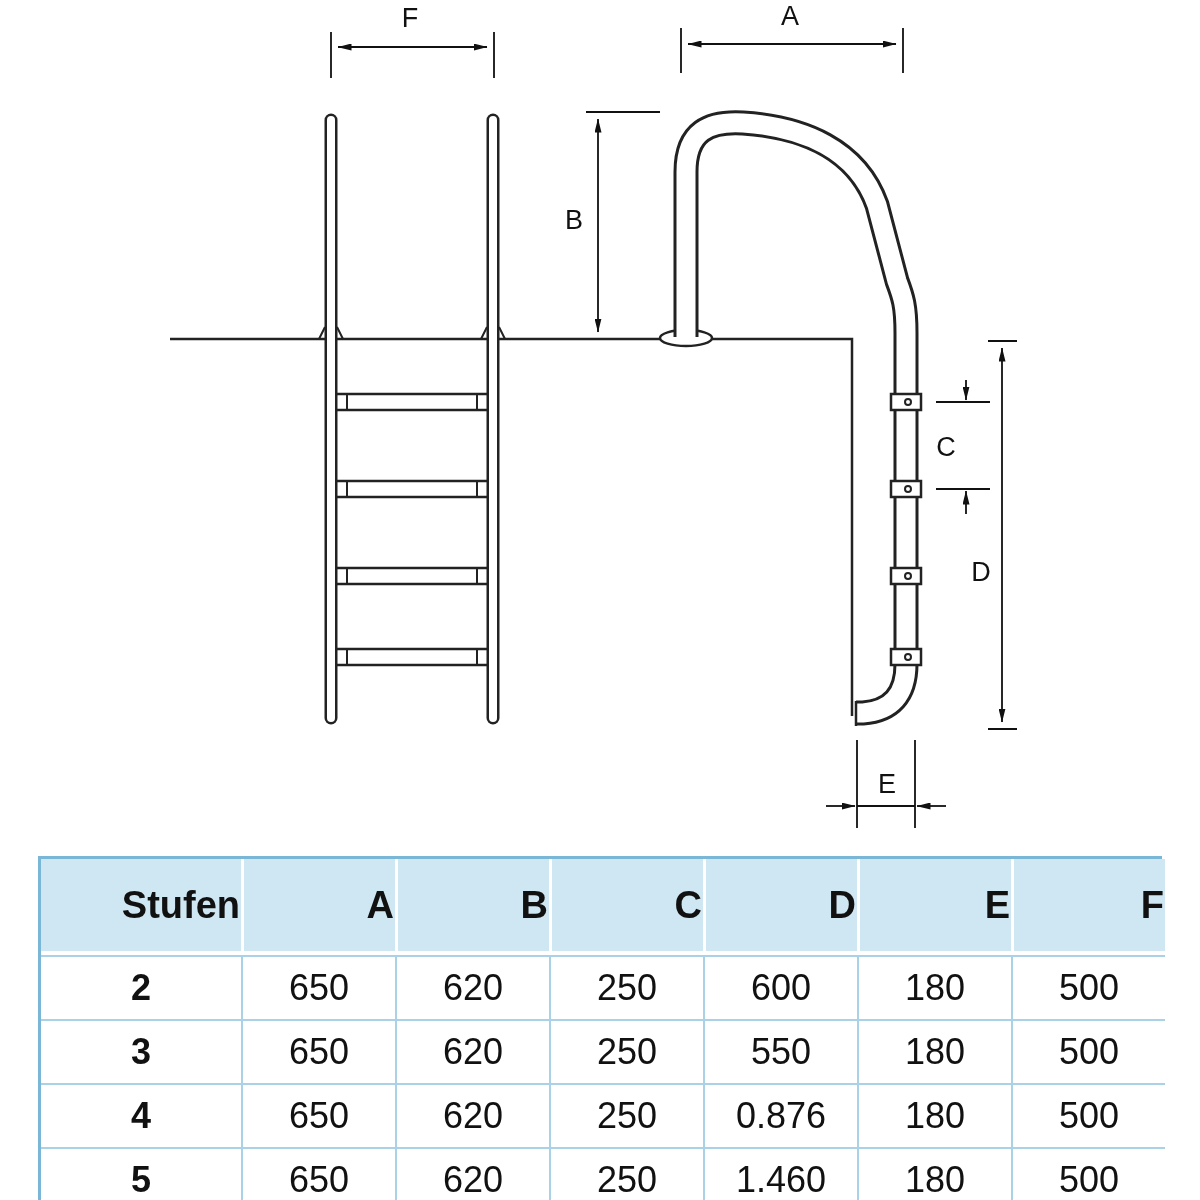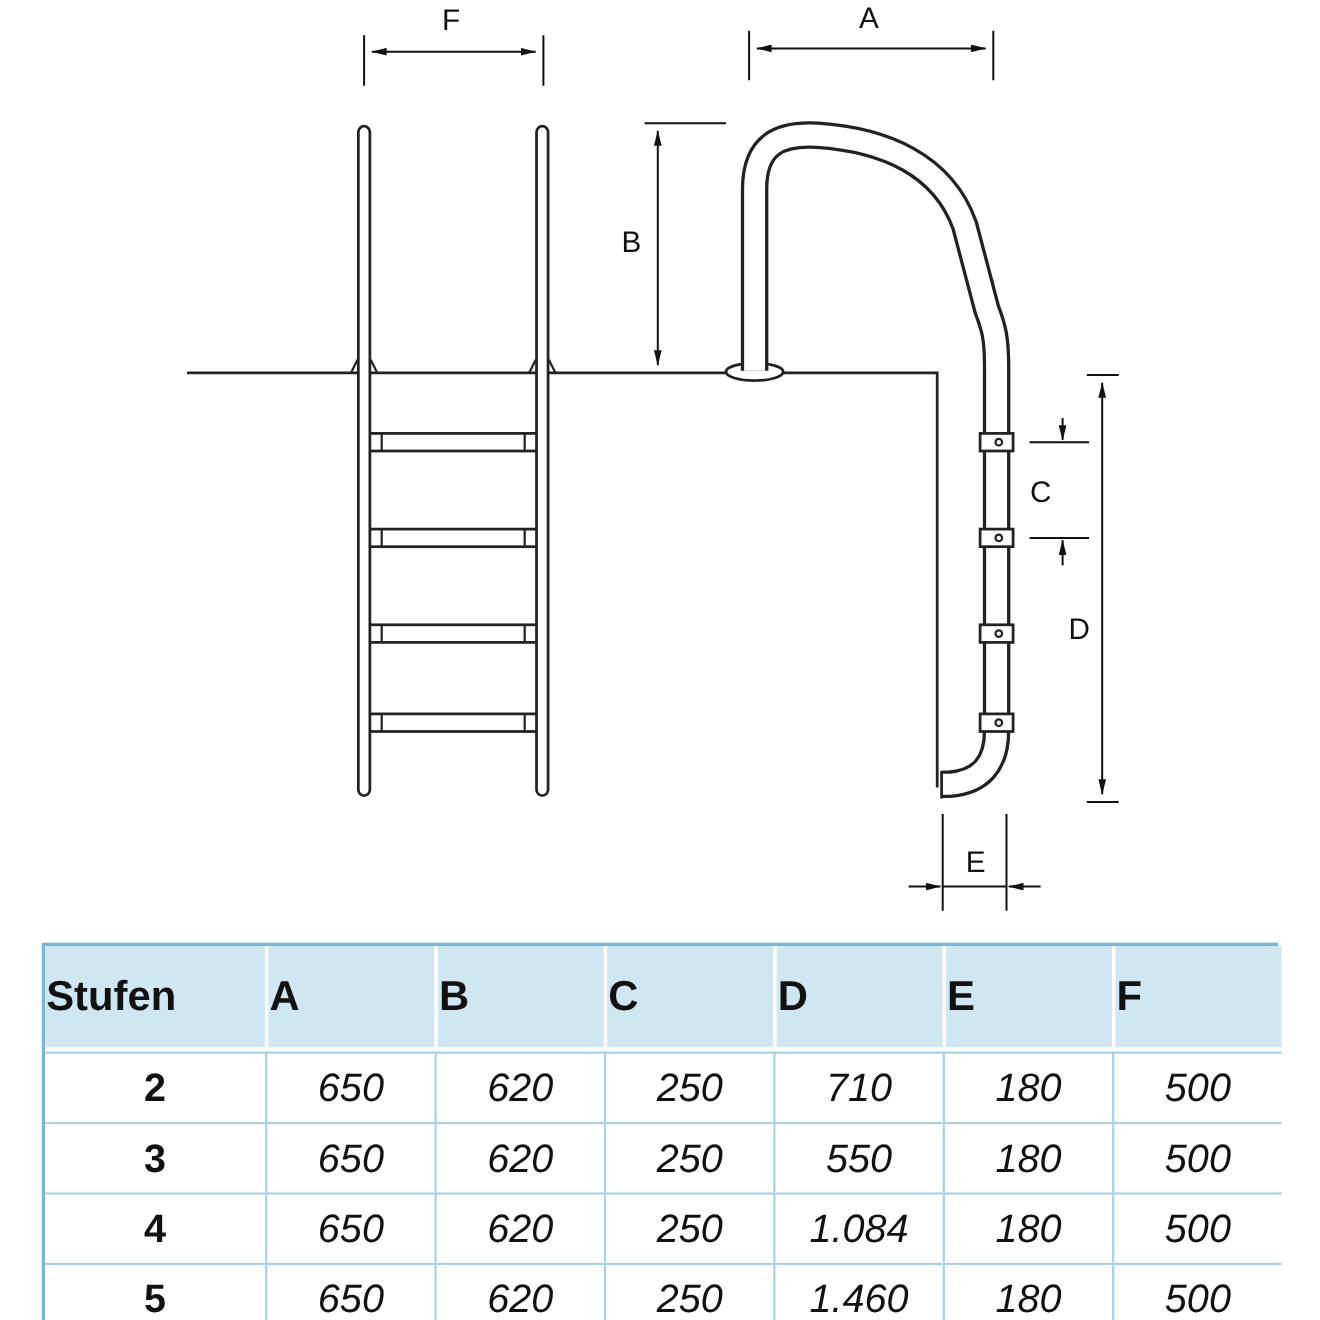--- a/index.html
+++ b/index.html
@@ -24,34 +24,34 @@
     width: 100%;
     table-layout: fixed;
     border-collapse: separate;
     border-spacing: 0;
   }
   th {
     background: #cfe7f2;
     height: 90px;
     font-size: 38px;
     font-weight: bold;
-    text-align: left;
+    text-align: right;
     vertical-align: middle;
     border-bottom: 4px solid #ffffff;
   }
   th + th { border-left: 3px solid #ffffff; }
   td {
     height: 60px;
     font-size: 36px;
     text-align: center;
     vertical-align: middle;
     border-top: 2px solid #a9d2e6;
     background: #fff;
   }
-  td + td { border-left: 2px solid #a9d2e6; font-style: italic; }
+  td + td { border-left: 2px solid #a9d2e6; }
   td.stufen { font-weight: bold; }
 </style>
 </head>
 <body>
 
 <div class="page">
 
   
   <svg width="1200" height="848" viewBox="0 0 1200 848">
     <defs>
@@ -177,39 +177,39 @@
           <th>E</th>
           <th>F</th>
         </tr>
       </thead>
       <tbody>
         <tr>
           <td class="stufen">2</td>
           <td>650</td>
           <td>620</td>
           <td>250</td>
-          <td>710</td>
+          <td>600</td>
           <td>180</td>
           <td>500</td>
         </tr>
         <tr>
           <td class="stufen">3</td>
           <td>650</td>
           <td>620</td>
           <td>250</td>
           <td>550</td>
           <td>180</td>
           <td>500</td>
         </tr>
         <tr>
           <td class="stufen">4</td>
           <td>650</td>
           <td>620</td>
           <td>250</td>
-          <td>1.084</td>
+          <td>0.876</td>
           <td>180</td>
           <td>500</td>
         </tr>
         <tr>
           <td class="stufen">5</td>
           <td>650</td>
           <td>620</td>
           <td>250</td>
           <td>1.460</td>
           <td>180</td>

